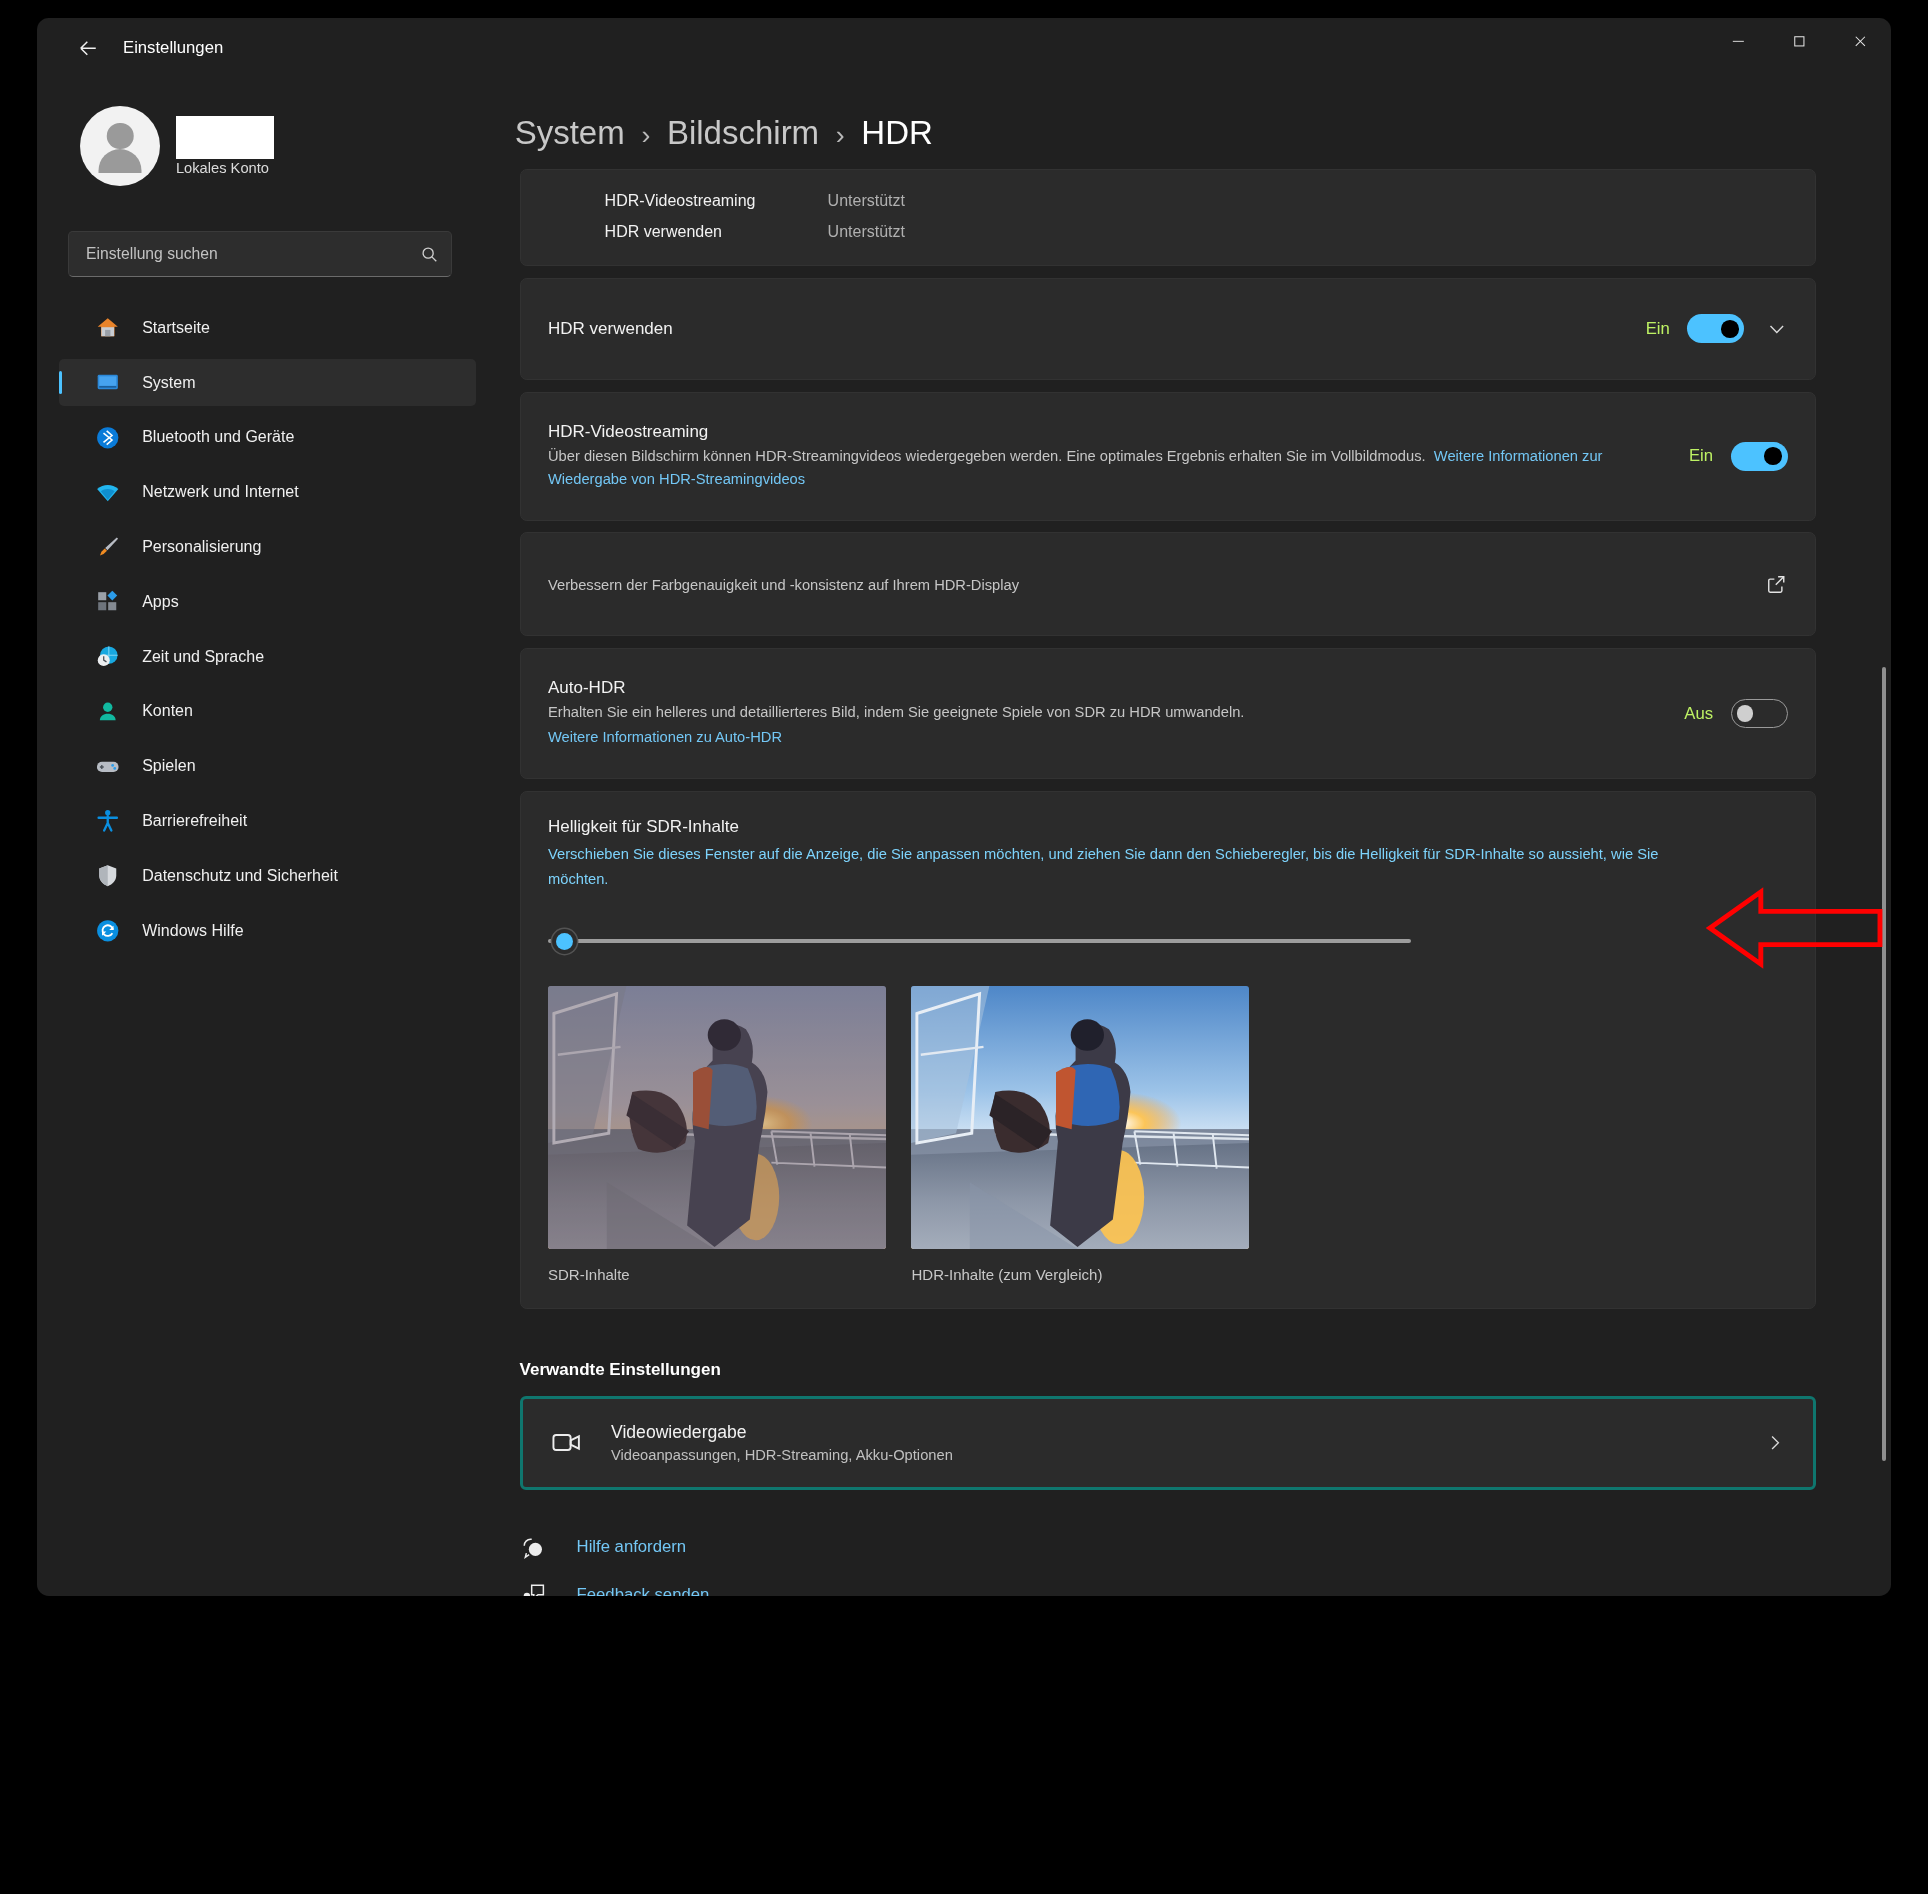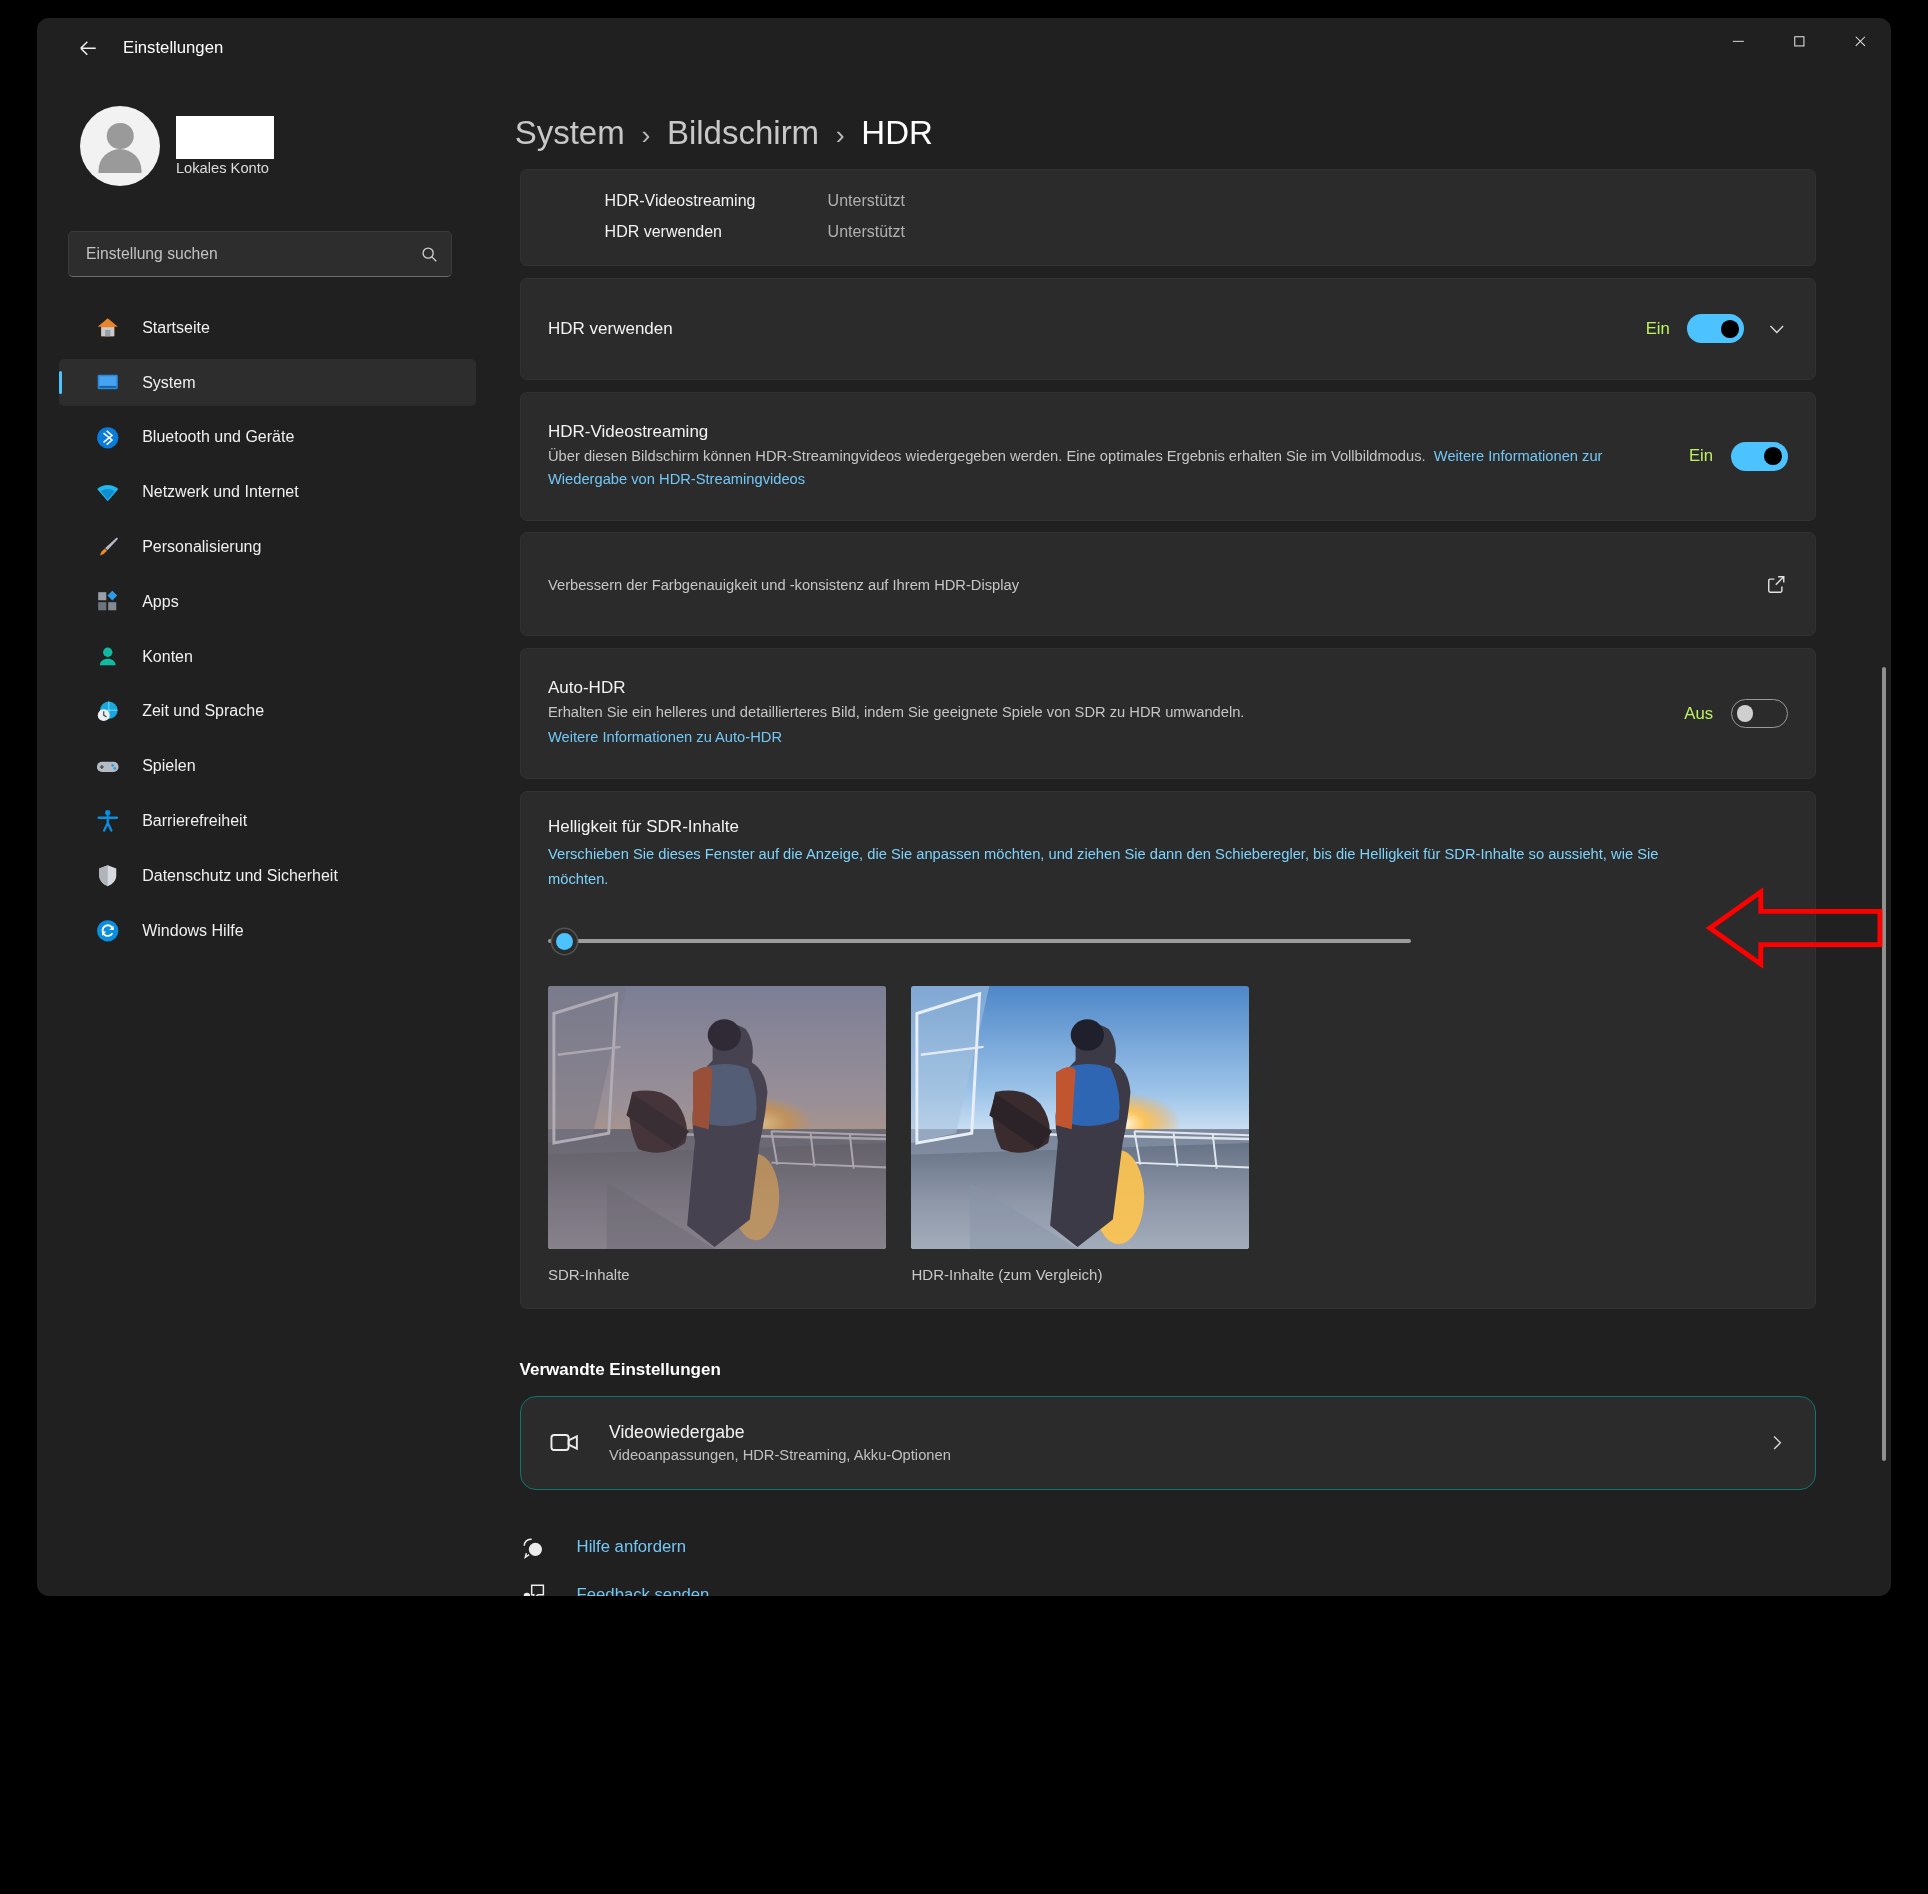--- a/index.html
+++ b/index.html
@@ -221,22 +221,22 @@
   .plabel { font-size: 15px; color: #c8c8c8; margin-top: 16.7px; }
 
   
   .sectitle {
     font-size: 17px; color: #ffffff; font-weight: bold;
     margin: 51px 0 15.7px 21.6px;
   }
   .relcard {
     margin: 0 76px 0 21.6px;
     background: #2b2b2b;
-    border: 1px solid #0f766e;
-    border-radius: 16px;
+    border: 3px solid #0f766e;
+    border-radius: 6px;
     padding: 19.6px 27.4px;
     display: flex; align-items: center; min-height: 94px;
   }
   .relicon { width: 61px; flex: none; display: flex; align-items: center; }
   .relicon svg { width: 33px; height: 33px; }
   .reltexts { flex: 1; }
   .reltitle { font-size: 17.6px; color: #f2f2f2; }
   .reldesc { font-size: 14.7px; color: #c0c0c0; margin-top: 3.9px; }
   .relchev { color: #d8d8d8; display: flex; }
   .relchev svg { width: 21.6px; height: 21.6px; }
@@ -361,36 +361,36 @@
               <rect x="3" y="12.4" width="7.6" height="7.6" fill="#6e747c"></rect>
               <rect x="12.4" y="12.4" width="7.6" height="7.6" fill="#848a92"></rect>
               <path d="M16.3 1.6l4.6 4.6-4.6 4.6-4.6-4.6z" fill="#2b9cea"></path>
             </svg>
         </span>
         <span class="navlabel">Apps</span>
       </div>
       <div class="navitem">
         <span class="navicon">
           <svg viewBox="0 0 24 24">
-              <circle cx="12" cy="7.8" r="4.4" fill="#11b9a0"></circle>
-              <path d="M4.6 20c0-4 3.3-6.2 7.4-6.2S19.4 16 19.4 20z" fill="#11b9a0"></path>
-            </svg>
-        </span>
-        <span class="navlabel">Konten</span>
-      </div>
-      <div class="navitem">
-        <span class="navicon">
-          <svg viewBox="0 0 24 24">
               <circle cx="13" cy="10.5" r="8.2" fill="#18a8e0"></circle>
               <path d="M13 2.3v16.4M4.8 10.5h16.4" stroke="#7fd4f2" stroke-width="1" fill="none"></path>
               <circle cx="8.2" cy="15.2" r="5.6" fill="#eceef0"></circle>
               <path d="M8.2 11.6v3.6l2.6 1.6" stroke="#4a5058" stroke-width="1.2" fill="none"></path>
             </svg>
         </span>
         <span class="navlabel">Zeit und Sprache</span>
+      </div>
+      <div class="navitem">
+        <span class="navicon">
+          <svg viewBox="0 0 24 24">
+              <circle cx="12" cy="7.8" r="4.4" fill="#11b9a0"></circle>
+              <path d="M4.6 20c0-4 3.3-6.2 7.4-6.2S19.4 16 19.4 20z" fill="#11b9a0"></path>
+            </svg>
+        </span>
+        <span class="navlabel">Konten</span>
       </div>
       <div class="navitem">
         <span class="navicon">
           <svg viewBox="0 0 24 24">
               <rect x="1.8" y="7.4" width="20.4" height="9.6" rx="4.8" fill="#b7bcc4"></rect>
               <path d="M6.4 10.4v3.6M4.6 12.2h3.6" stroke="#4a5058" stroke-width="1.3"></path>
               <circle cx="16.6" cy="10.8" r="1.3" fill="#2b9cea"></circle>
               <circle cx="18.6" cy="13.6" r="1.3" fill="#2b9cea"></circle>
             </svg>
         </span>

